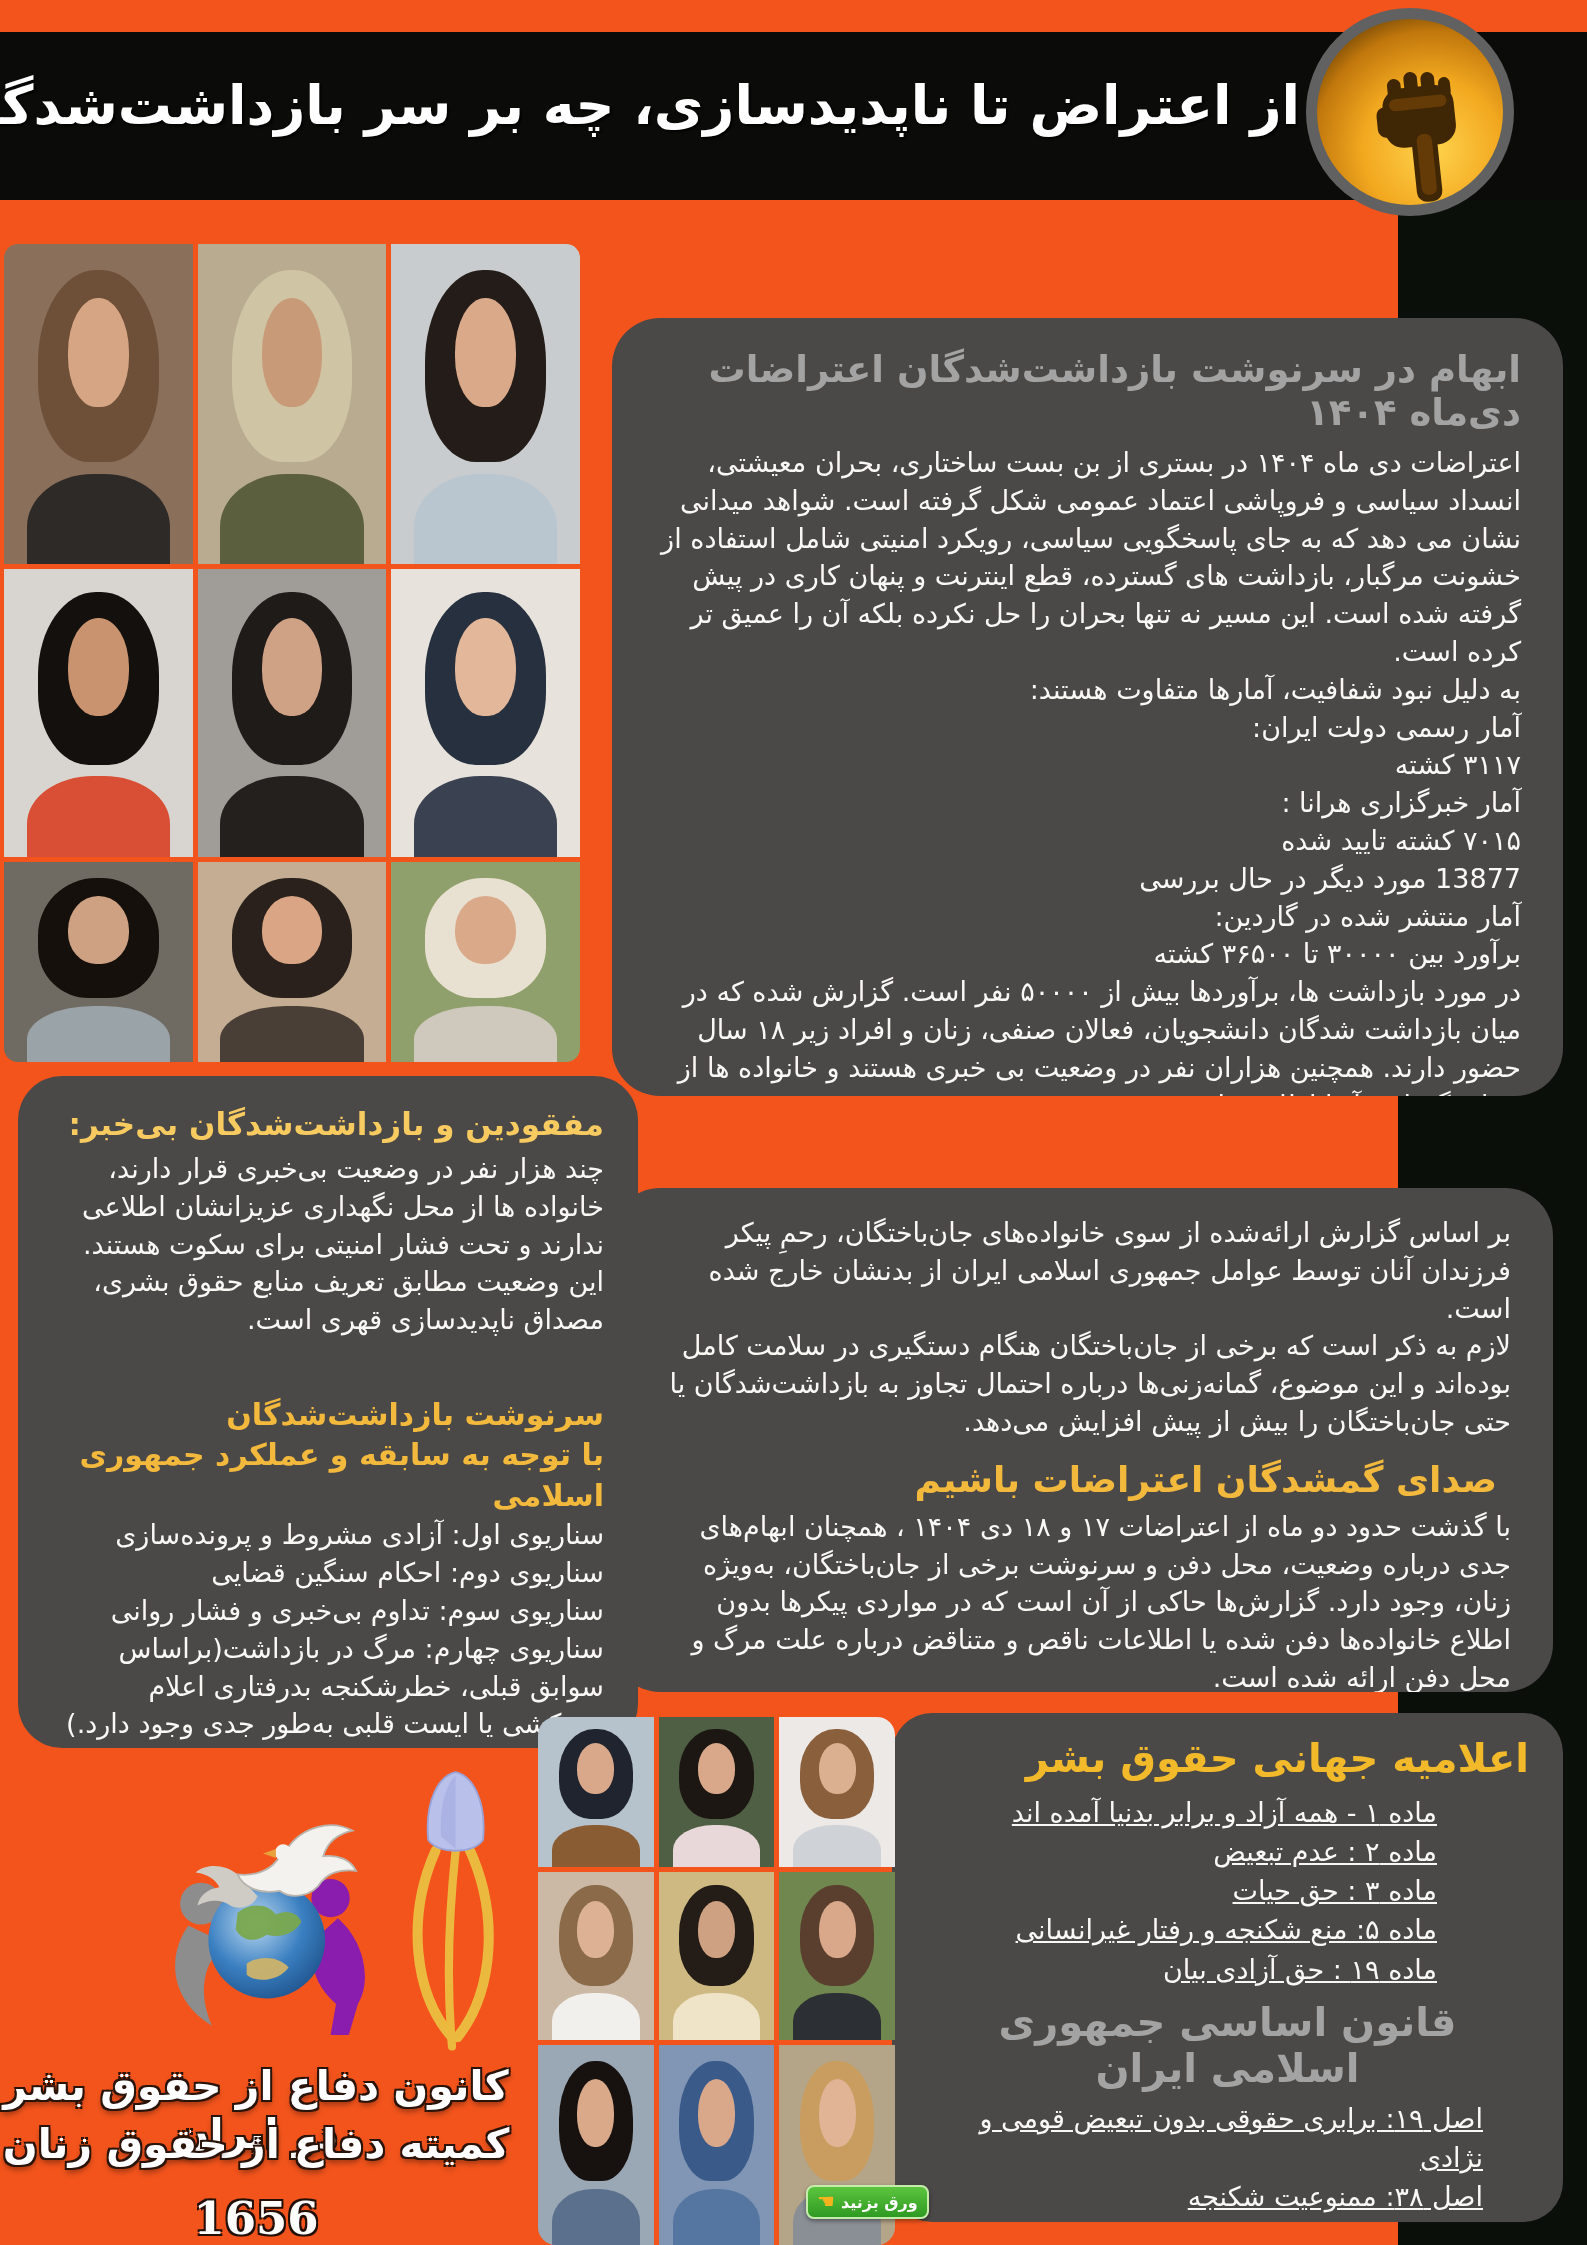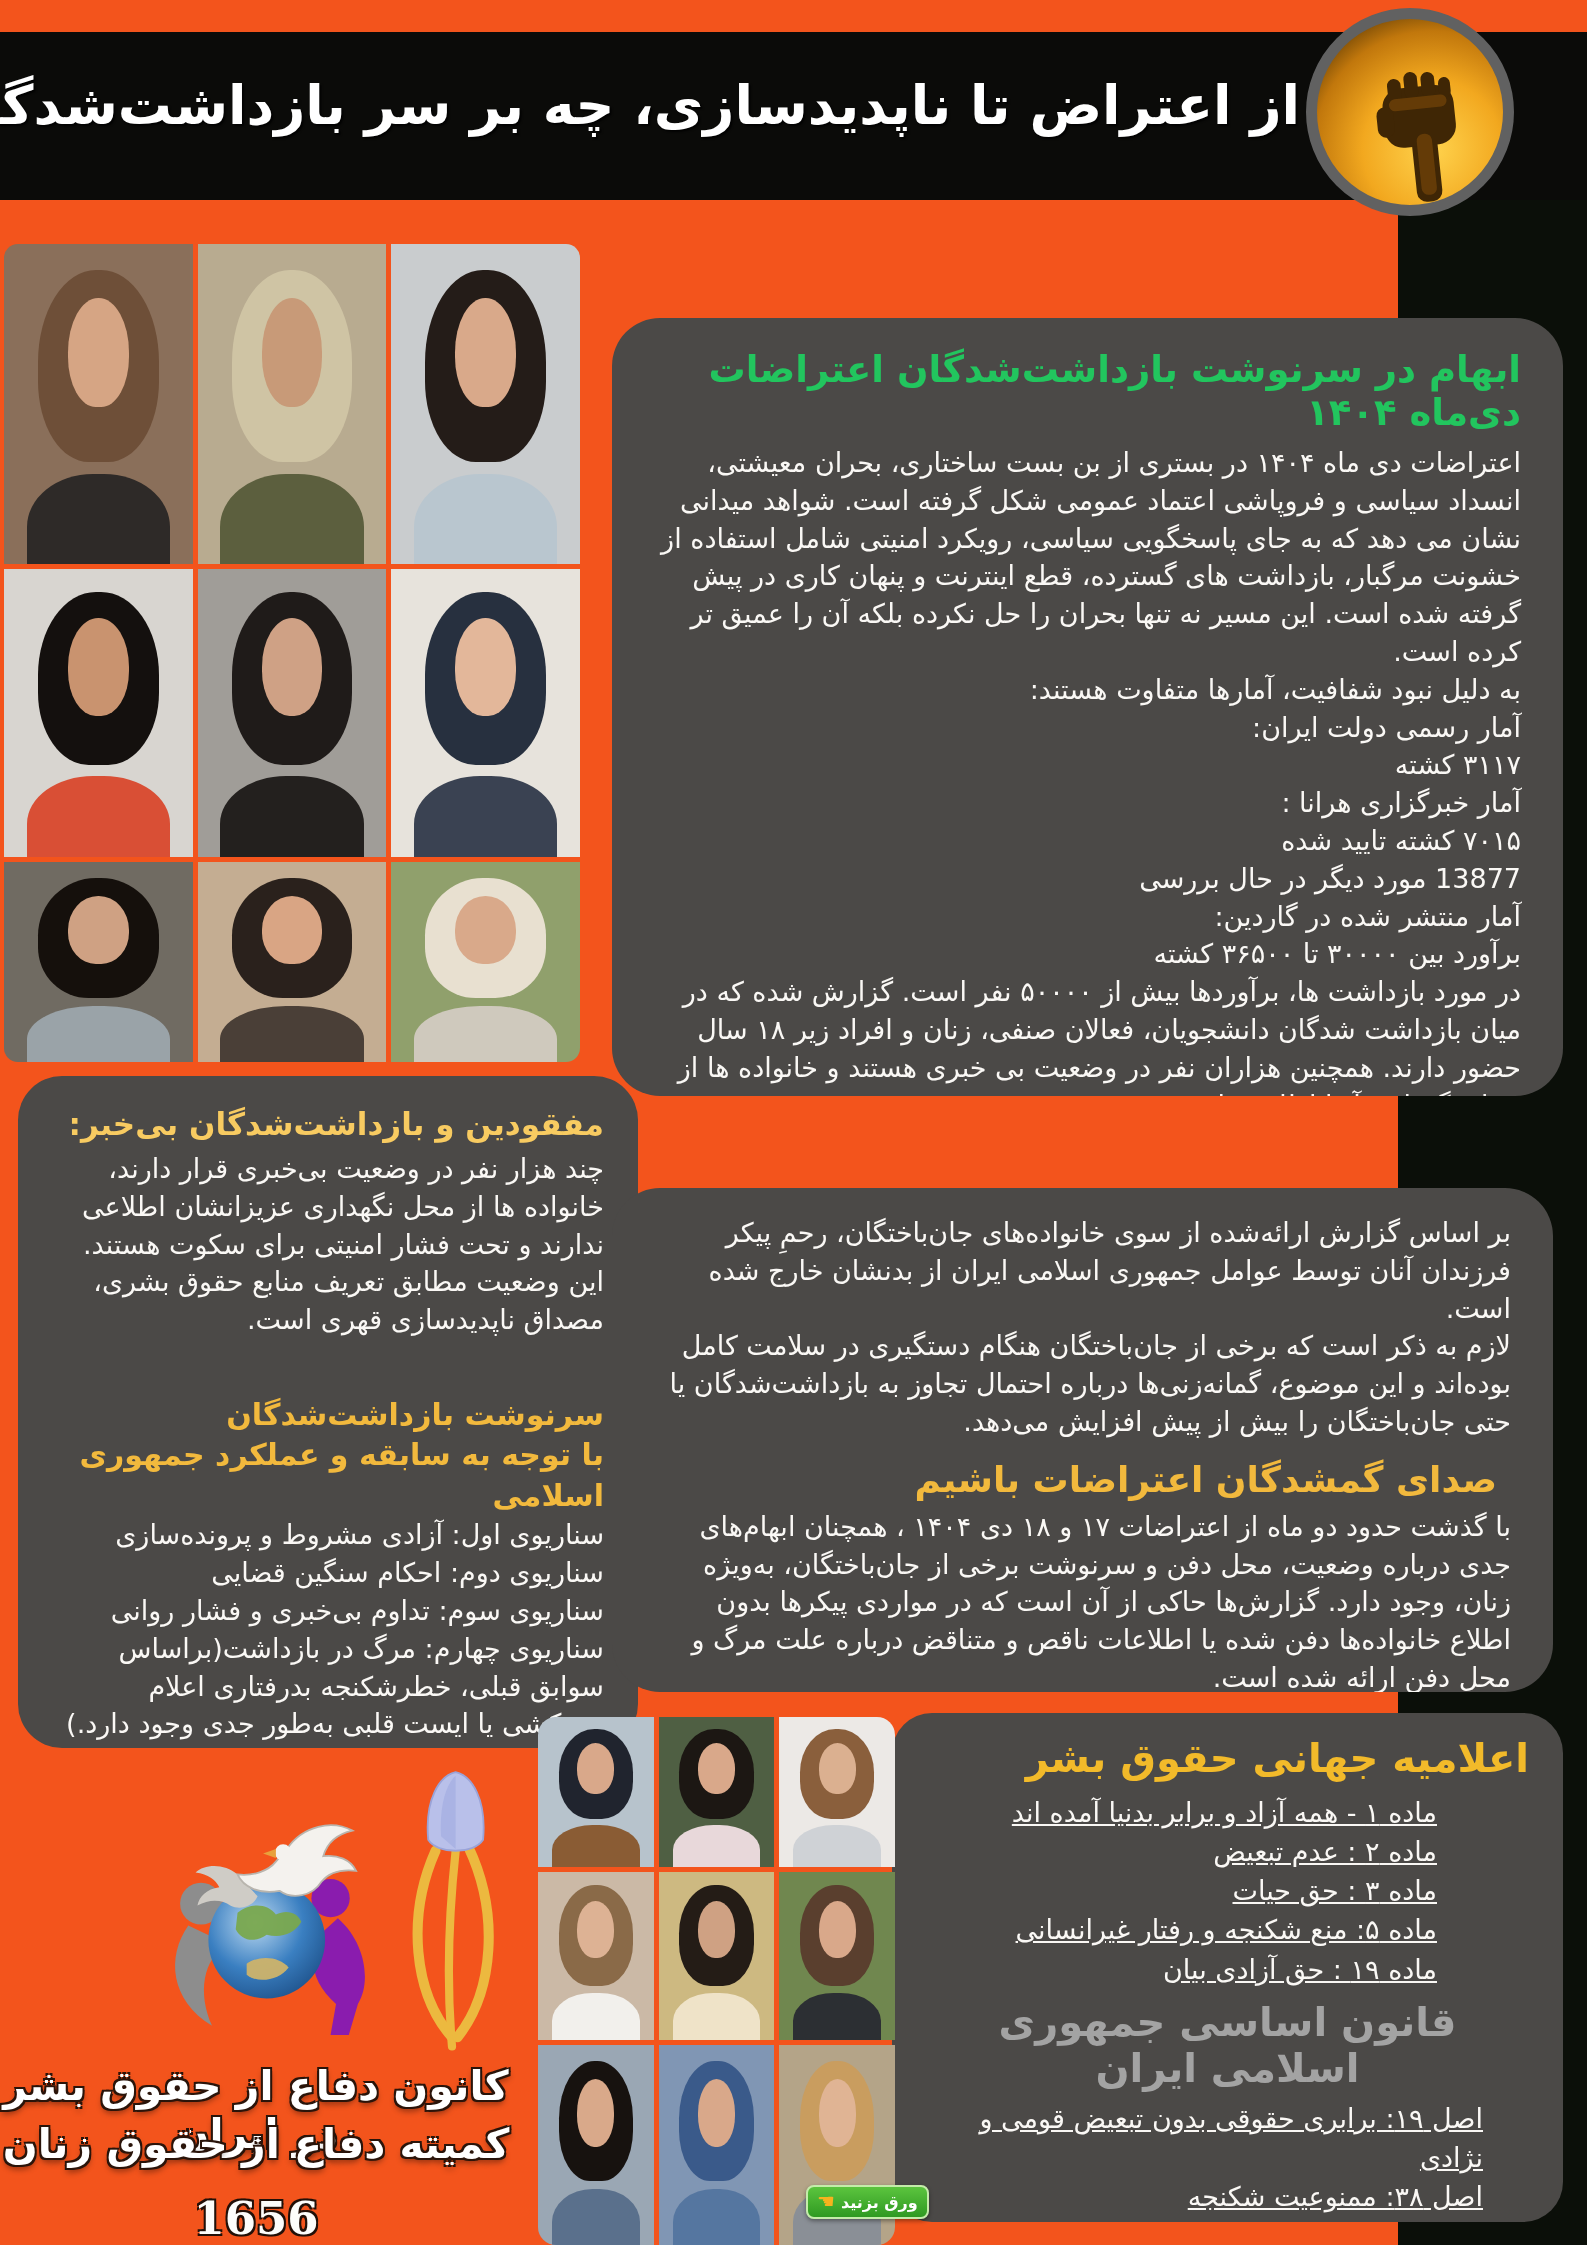--- a/index.html
+++ b/index.html
@@ -19,21 +19,21 @@
   
   .black-col{position:absolute;left:1398px;top:200px;width:189px;height:2045px;background:#0b0f09;}
 
   
   .panel{position:absolute;background:#4b4947;color:#faf8f5;box-sizing:border-box;overflow:hidden;z-index:3;}
   .panel p{margin:0;}
   .gold{color:#f6c453;font-weight:bold;}
   .body-txt{font-size:27px;line-height:1.40;text-align:right;}
 
   .panel-fate{left:612px;top:318px;width:951px;height:778px;border-radius:48px;padding:30px 42px;}
-  .panel-fate .p-title{font-size:37px;margin:0 0 10px 0;color:#22c55e;}
+  .panel-fate .p-title{font-size:37px;margin:0 0 10px 0;color:#a3a3a3;}
   .stat-line{display:block;}
 
   .panel-missing{left:18px;top:1076px;width:620px;height:672px;border-radius:44px;padding:26px 34px;}
   .panel-missing .p-title{font-size:31px;color:#f8cb61;margin:4px 0 8px 0;}
   .panel-missing .p-title2{font-size:30px;color:#f2b93d;margin:56px 0 0 0;line-height:1.35;}
   .panel-missing .p-title2 span{display:block;}
 
   .panel-bodies{left:612px;top:1188px;width:941px;height:504px;border-radius:48px;padding:26px 42px;}
   .panel-bodies .p-mid-title{font-size:36px;color:#f2b93d;margin:18px 14px 8px 0;font-weight:bold;}
 

